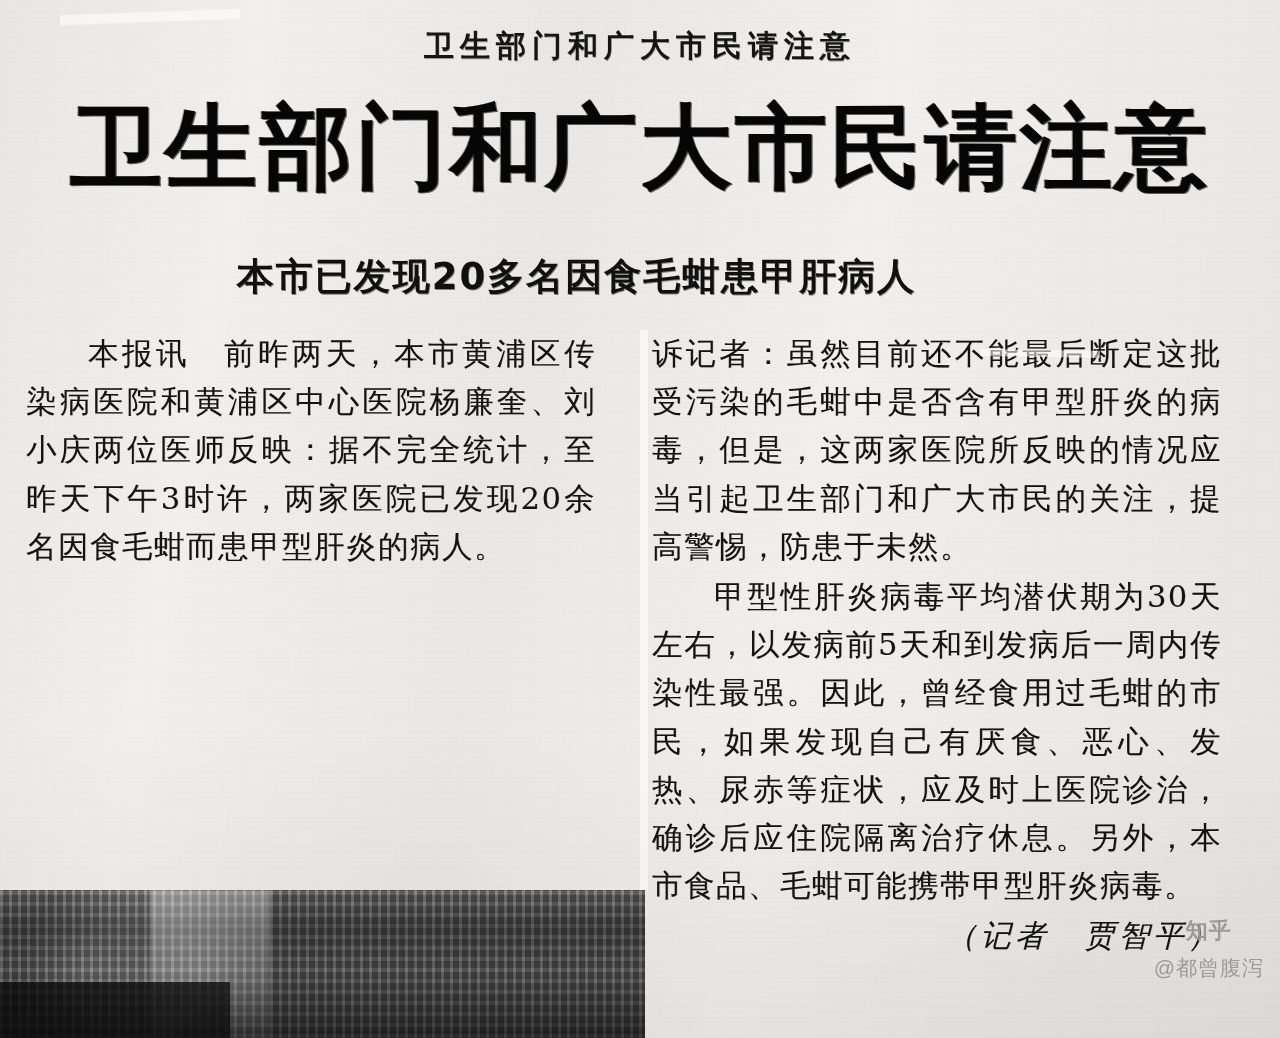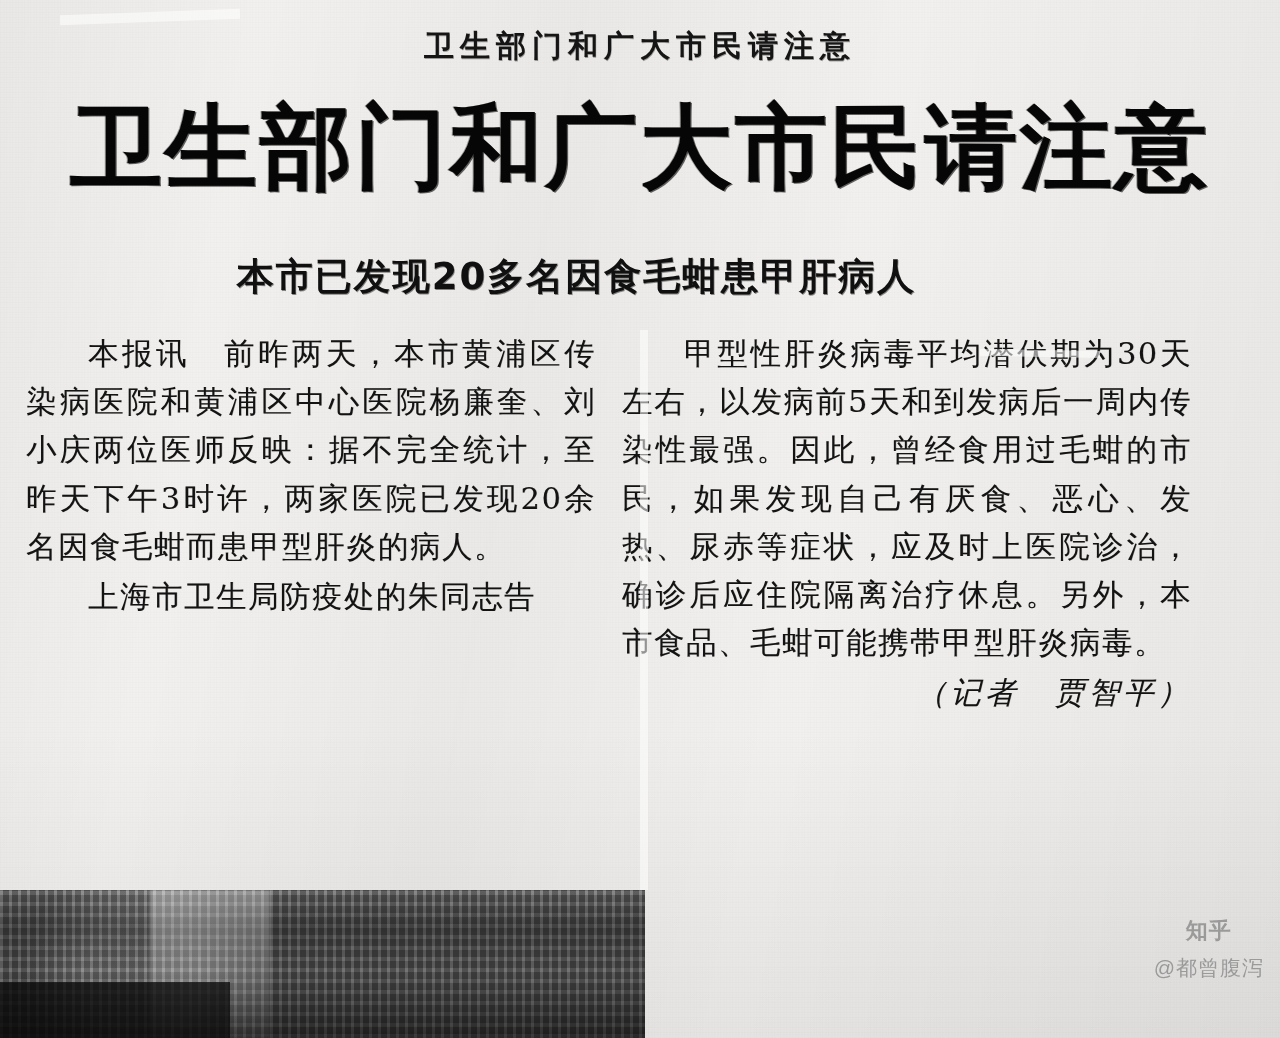--- a/index.html
+++ b/index.html
@@ -79,21 +79,21 @@
     text-shadow: 0.8px 0.6px 0 rgba(0,0,0,0.45);
   }
 
   
   .columns {
     position: absolute;
     top: 330px;
     left: 26px;
     width: 1232px;
     display: flex;
-    gap: 26px;
+    gap: 56px;
   }
   .col {
     width: 570px;
     font-family: "DejaVu Serif", "Liberation Serif", serif;
     font-size: 30.5px;
     line-height: 1.58;
     letter-spacing: 1.5px;
     color: #131313;
     text-align: justify;
     text-shadow: 0.5px 0.4px 0 rgba(0,0,0,0.28);
@@ -189,24 +189,24 @@
   <div class="kicker">卫生部门和广大市民请注意</div>
 
   <div class="headline">卫生部门和广大市民请注意</div>
 
   <div class="subhead">本市已发现20多名因食毛蚶患甲肝病人</div>
 
   <div class="columns">
 
     <div class="col col-left">
       <p class="indent">本报讯　前昨两天，本市黄浦区传染病医院和黄浦区中心医院杨廉奎、刘小庆两位医师反映：据不完全统计，至昨天下午3时许，两家医院已发现20余名因食毛蚶而患甲型肝炎的病人。</p>
-      <p class="indent">上海市卫生局防疫处的朱同志告</p>
     </div>
 
     <div class="col col-right">
+      <p>诉记者：虽然目前还不能最后断定这批受污染的毛蚶中是否含有甲型肝炎的病毒，但是，这两家医院所反映的情况应当引起卫生部门和广大市民的关注，提高警惕，防患于未然。</p>
       <p class="indent">甲型性肝炎病毒平均潜伏期为30天左右，以发病前5天和到发病后一周内传染性最强。因此，曾经食用过毛蚶的市民，如果发现自己有厌食、恶心、发热、尿赤等症状，应及时上医院诊治，确诊后应住院隔离治疗休息。另外，本市食品、毛蚶可能携带甲型肝炎病毒。</p>
       <p class="byline">（记者　贾智平）</p>
     </div>
 
   </div>
 
   <div class="photo">
     <div class="tex"></div>
     <div class="beam"></div>
     <div class="dark-block"></div>

